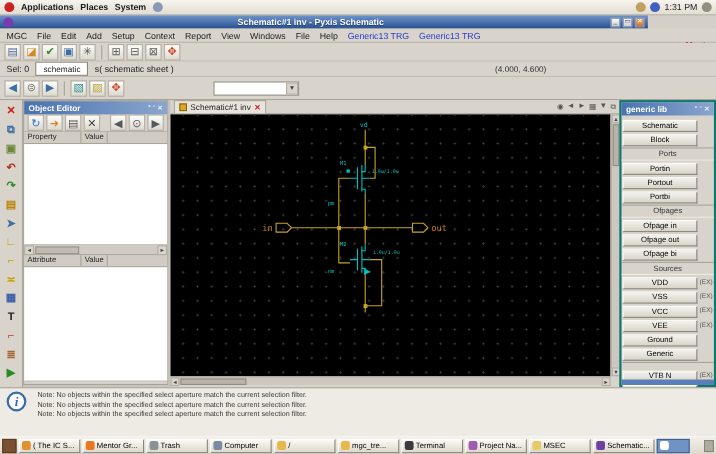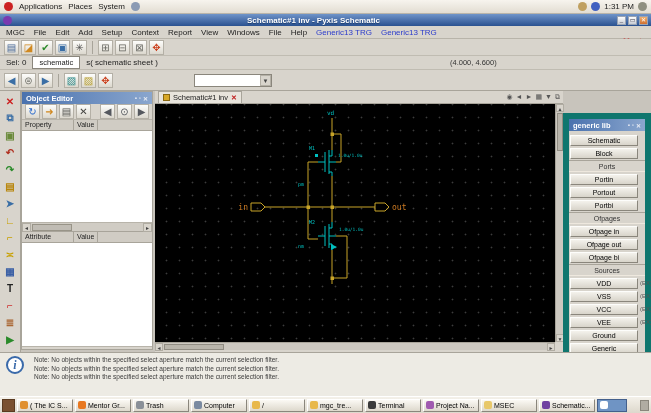--- a/index.html
+++ b/index.html
@@ -1,26 +1,26 @@
 <!DOCTYPE html>
 <html><head>
 <meta charset="utf-8">
 <style>
   * { margin:0; padding:0; box-sizing:border-box; }
   body { font-family:"Liberation Sans", sans-serif; background:#555; }
   #app { position:relative; width:651px; height:413px; background:#d4d0c8; overflow:hidden; font-size:8px; color:#222; }
 
   
   #desktop-bar { position:absolute; left:0; top:0; width:651px; height:14px; background:linear-gradient(#f7f4ee,#e2ddd2); border-bottom:1px solid #b8b4aa; display:flex; align-items:center; gap:6px; padding:0 4px; }
-  .dmenu { font-size:8px; color:#1a1a1a; }
+  .dmenu { font-size:8px; color:#1a1a1a;font-weight:bold; }
   .dot-icon { width:9px; height:9px; border-radius:50%; display:inline-block; }
   #desktop-right { margin-left:auto; display:flex; align-items:center; gap:4px; }
 
   
-  #titlebar { position:absolute; left:0; top:14px; width:651px; height:12px; background:linear-gradient(#6f94c9,#2a5190); display:flex; align-items:center; padding:0 3px; }
+  #titlebar { position:absolute; left:0; top:14px; width:589px; height:12px; background:linear-gradient(#6f94c9,#2a5190); display:flex; align-items:center; padding:0 3px; }
   #title-text { flex:1; text-align:center; color:#fff; font-weight:bold; font-size:8px; text-shadow:0 1px 1px #1a3a6a; }
   .winbtn { width:9px; height:9px; margin-left:2px; border:1px solid #9aa4b4; background:linear-gradient(#fdfdfd,#c8ccd4); font-size:6px; line-height:7px; text-align:center; color:#334; }
   .winbtn.close { background:linear-gradient(#f0b070,#d07030); color:#fff; }
 
   
   #menubar { position:absolute; left:0; top:26px; width:651px; height:13px; background:#d8d4cc; border-bottom:1px solid #b8b4aa; display:flex; align-items:center; gap:9px; padding:0 6px; }
   .menu-item { font-size:8px; color:#222; }
   .menu-link { font-size:8px; color:#2a3acc; }
   #mg-logo { position:absolute; right:3px; top:38px; text-align:right; color:#cc2222; font-style:italic; font-weight:bold; line-height:7px; font-size:8px; transform:skewX(-8deg); }
   #mg-logo .l2 { font-size:7px; }
@@ -67,21 +67,21 @@
             background-size:13px 13px; background-position:5px 7px;padding-left:17px; }
   #canvas svg { position:absolute; left:0; top:0; }
   .vscroll { position:absolute; left:400px; top:13px; width:8px; height:238px; background:#ccc8c0; border-left:1px solid #a8a49a; }
   .vscroll .a { position:absolute; left:0; width:8px; height:8px; font-size:5px; text-align:center; line-height:8px; color:#444; background:#d8d4cc; border:1px solid #b0aca2; }
   .vscroll .thumb { position:absolute; left:1px; top:9px; width:6px; height:38px; background:#b8b4aa; border:1px solid #908c82; }
   .hscroll { position:absolute; left:0; top:251px; width:400px; height:8px; background:#ccc8c0; border-top:1px solid #a8a49a; }
   .hscroll .a { position:absolute; top:0; width:8px; height:8px; font-size:5px; text-align:center; line-height:8px; color:#444; background:#d8d4cc; border:1px solid #b0aca2; }
   .hscroll .thumb { position:absolute; top:1px; left:9px; width:60px; height:6px; background:#b8b4aa; border:1px solid #908c82; }
 
   
-  #parts-lib { position:absolute; left:563px; top:0; width:88px; height:261px; background:#d8d4cc; border:6px solid #0f766e;margin-top:22px; }
+  #parts-lib { position:absolute; left:563px; top:0; width:88px; height:261px; background:#d8d4cc; border:2px solid #0f766e; }
   #parts-rows { padding-top:2px; }
   .plib-row { display:flex; align-items:center; height:12px; margin:1px 1px; }
   .plib-btn { flex:0 0 68px; height:11px; font-size:7px; font-family:"Liberation Sans",sans-serif; text-align:center; background:linear-gradient(#f4f2ec,#d8d4ca); border:1px solid; border-color:#fdfdfb #8a867c #8a867c #fdfdfb; }
   .plib-badge { font-size:6px; color:#555; margin-left:2px; }
   .plib-header { height:12px; font-size:7px; text-align:center; border-top:1px solid #a8a49a; border-bottom:1px solid #eee8de; padding-top:2px; color:#333; }
   .plib-gap { height:6px; border-top:1px solid #a8a49a; }
   #plib-bottom { position:absolute; bottom:0; left:0; width:100%; height:5px; background:#5a7fb8; }
 
   
   #message-area { position:absolute; left:0; top:352px; width:651px; height:44px; background:#edebe4; border-top:1px solid #a8a49a; }

